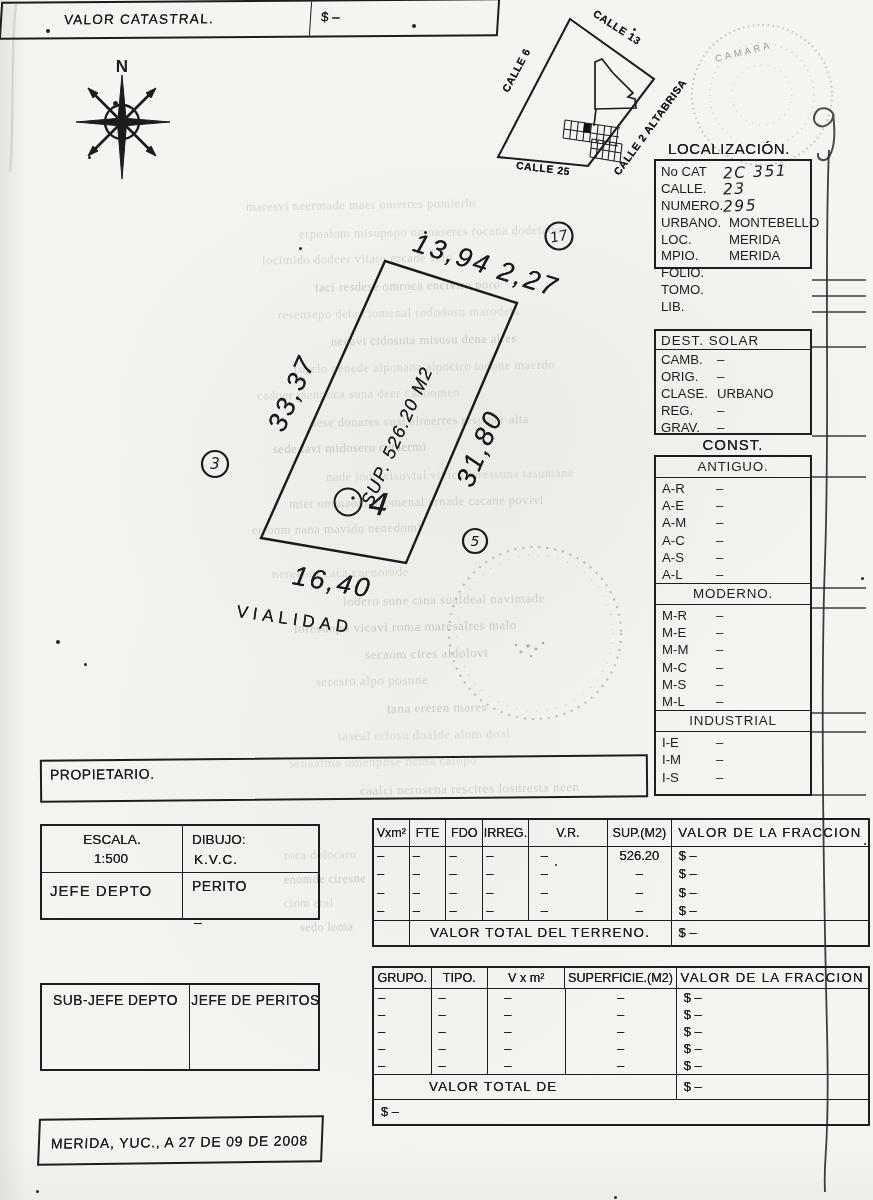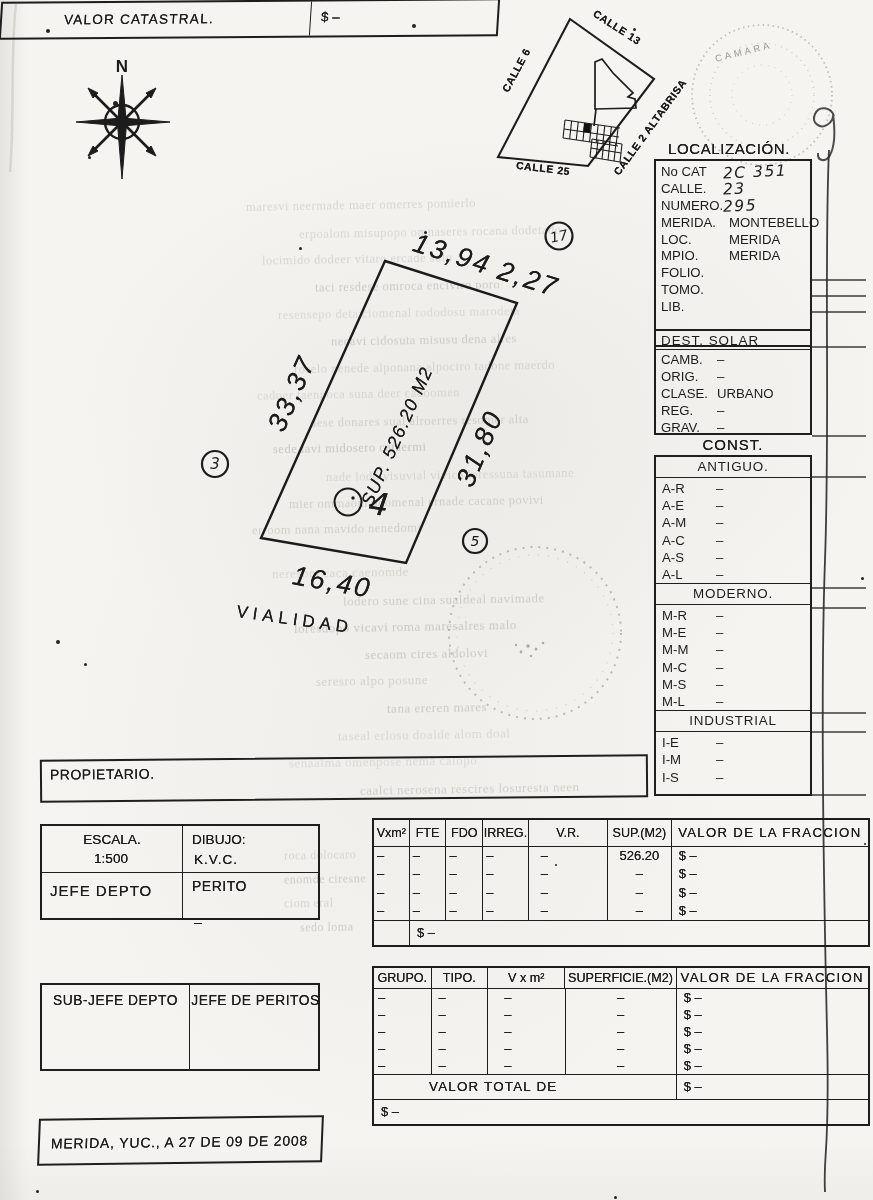--- a/index.html
+++ b/index.html
@@ -17,21 +17,21 @@
   .box{position:absolute;border:2px solid #1e1e1e;box-sizing:border-box;background:transparent;}
   #bleed{position:absolute;inset:0;z-index:1;text-align:right;}
   .bleed-line{position:absolute;font-family:"Liberation Serif",serif;color:#6f6d64;
     filter:blur(.7px);transform:rotate(-1deg);white-space:nowrap;letter-spacing:.5px;}
   svg.art{position:absolute;left:0;top:0;z-index:2;}
   .layer3{position:absolute;inset:0;z-index:3;}
   .speck{position:absolute;background:#24231f;border-radius:50%;}
 
   
   #loc-title{left:668px;top:140px;font-size:15px;letter-spacing:.6px;}
-  #loc-box{left:654px;top:159px;width:158px;height:188px;padding:3px 4px 0 5px;}
+  #loc-box{left:654px;top:159px;width:158px;height:110px;padding:3px 4px 0 5px;}
   .loc-row{display:flex;height:16.9px;line-height:16.9px;font-size:13.2px;}
   .loc-label{width:56px;flex:none;}
   .loc-value{margin-left:12px;}
   .hand{font-family:"DejaVu Sans",sans-serif;font-style:italic;font-size:15.5px;
         display:inline-block;transform:rotate(-2.5deg);margin-left:6px;letter-spacing:1.5px;}
   #dest-box{left:654px;top:329px;width:158px;height:106px;padding:1px 4px 0 5px;}
   .col-hdr{height:17px;line-height:17px;font-size:13.4px;letter-spacing:1px;
            border-bottom:1.7px solid #1e1e1e;margin:0 -4px 1px -5px;padding-left:5px;}
   .kv-row{display:flex;height:17px;line-height:17px;font-size:13.2px;align-items:flex-end;}
   .kv-label{width:56px;flex:none;}
@@ -268,21 +268,21 @@
           </div>
           <div class="loc-row">
             <span class="loc-label">CALLE.</span>
             <span class="loc-value hand">23</span>
           </div>
           <div class="loc-row">
             <span class="loc-label">NUMERO.</span>
             <span class="loc-value hand">295</span>
           </div>
           <div class="loc-row">
-            <span class="loc-label">MERIDA.</span>
+            <span class="loc-label">URBANO.</span>
             <span class="loc-value">MONTEBELLO</span>
           </div>
           <div class="loc-row">
             <span class="loc-label">LOC.</span>
             <span class="loc-value">MERIDA</span>
           </div>
           <div class="loc-row">
             <span class="loc-label">MPIO.</span>
             <span class="loc-value">MERIDA</span>
           </div>
@@ -475,20 +475,21 @@
           <div class="fcell" style="width: 36px; padding-left: 3px;">–</div>
           <div class="fcell" style="width: 37px; padding-left: 3px;">–</div>
           <div class="fcell" style="width: 37px; padding-left: 3px;">–</div>
           <div class="fcell" style="width: 46px; padding-left: 3px;">–</div>
           <div class="fcell" style="width: 80px; padding-left: 12px;">–</div>
           <div class="fcell" style="width: 64px; text-align: center;">–</div>
           <div class="fcell" style="width: 198px; padding-left: 7px;">$ –</div>
         </div>
         <div class="frow ffoot">
           <div class="fcell" style="width: 36px;"></div>
+          <div class="fcell foot-label" style="width: 264px; text-align: center;">VALOR TOTAL DEL TERRENO.</div>
           <div class="fcell money" style="width: 198px;">$ –</div>
         </div>
       </div>
 
     <div class="ftable" id="construccion">
         <div class="frow fhead">
           <div class="fcell" style="width: 58px;">GRUPO.</div>
           <div class="fcell" style="width: 57px;">TIPO.</div>
           <div class="fcell" style="width: 78px;">V x m²</div>
           <div class="fcell" style="width: 112px;">SUPERFICIE.(M2)</div>

